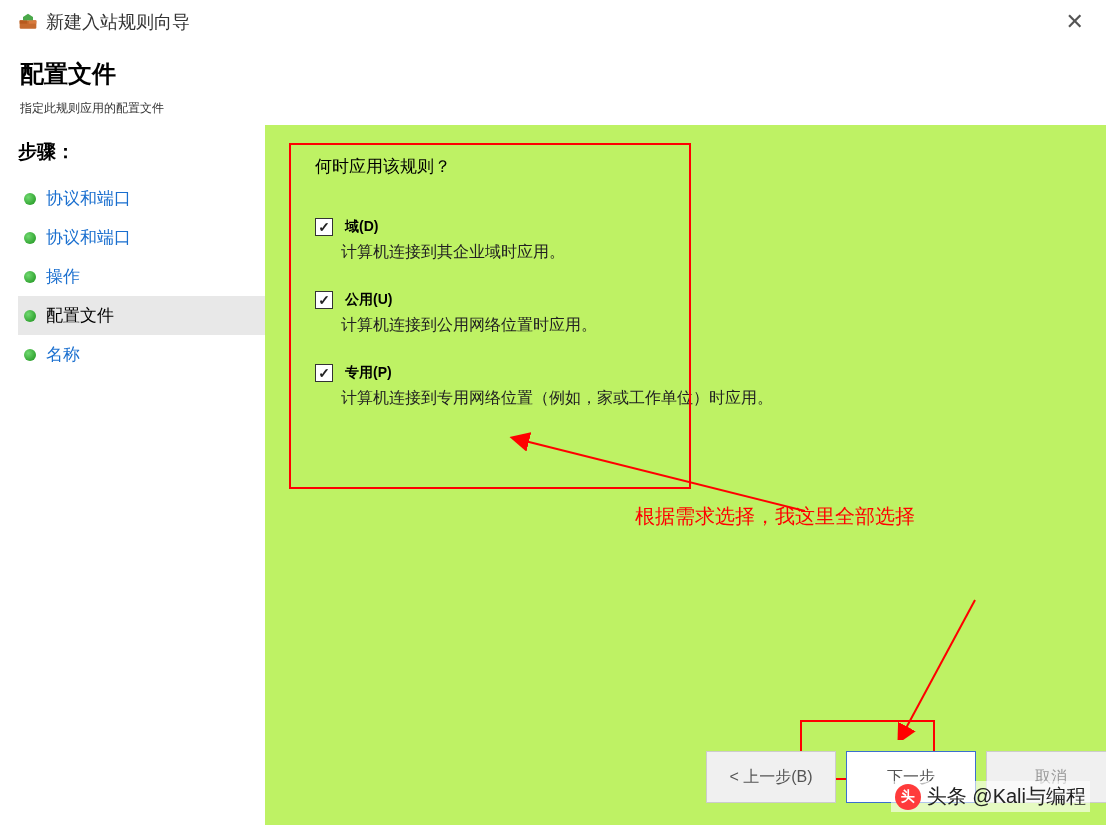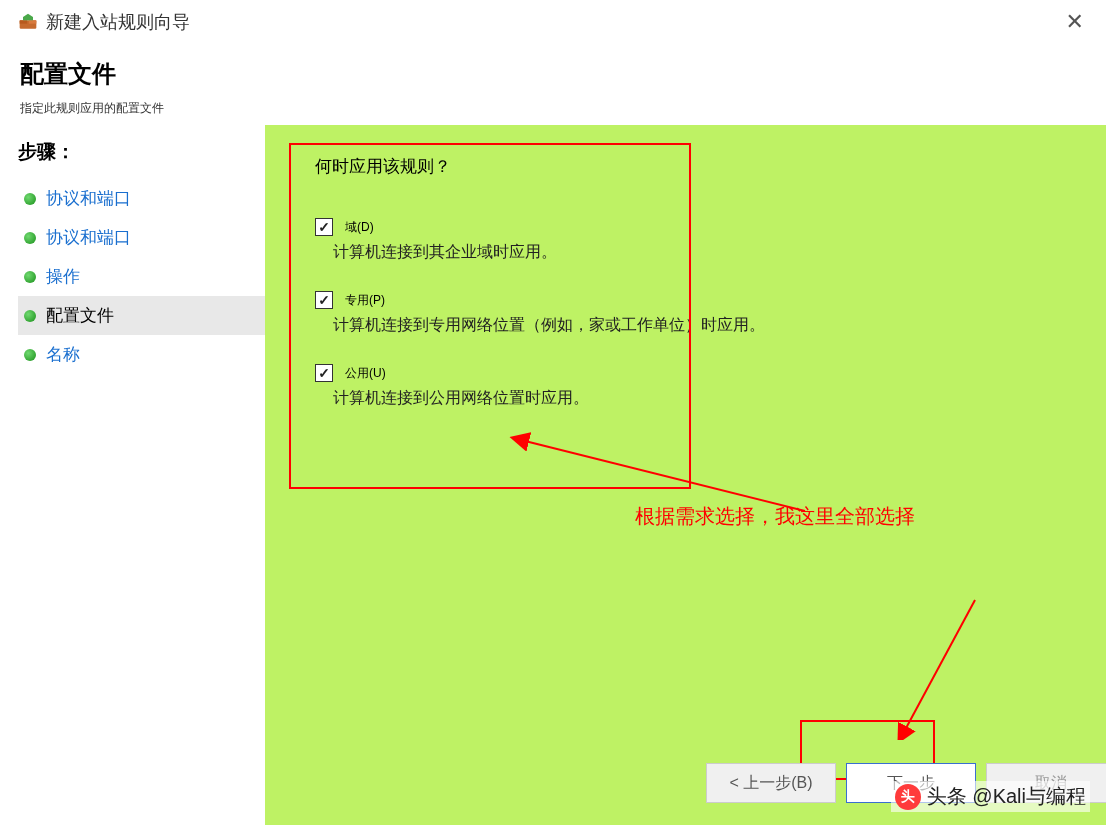--- a/index.html
+++ b/index.html
@@ -112,25 +112,25 @@
     display: inline-flex;
     align-items: center;
     justify-content: center;
     font-size: 14px;
     line-height: 1;
     cursor: pointer;
     background:#fff;
   }
   .chk::after { content: "✓"; color:#222; font-weight:bold; }
   .opt .lbl {
-    font-weight: 400;
-    font-size: 12px;
+    font-weight: 700;
+    font-size: 14px;
   }
   .opt .desc {
-    margin-left: 18px;
+    margin-left: 26px;
     font-size: 16px;
     margin-top: 6px;
     color: #222;
   }
   .redbox1 {
     position: absolute;
     left: 24px; top: 18px;
     width: 402px; height: 346px;
     border: 2px solid #ff0000;
     pointer-events: none;
@@ -162,21 +162,21 @@
   }
   .buttons {
     position: absolute;
     bottom: 22px;
     right: -10px;
     display: flex;
     gap: 10px;
   }
   .btn {
     min-width: 130px;
-    height: 40px;
+    height: 52px;
     background: #f0f0f0;
     border: 1px solid #ccc;
     font-size: 16px;
     color: #555;
     display: flex;
     align-items: center;
     justify-content: center;
     cursor: pointer;
   }
   .btn.primary {
@@ -260,31 +260,31 @@
       <div class="row1">
         <span class="chk"></span>
         <span class="lbl">域(D)</span>
       </div>
       <div class="desc">计算机连接到其企业域时应用。</div>
     </div>
 
     <div class="opt">
       <div class="row1">
         <span class="chk"></span>
+        <span class="lbl">公用(U)</span>
+      </div>
+      <div class="desc">计算机连接到公用网络位置时应用。</div>
+    </div>
+
+    <div class="opt">
+      <div class="row1">
+        <span class="chk"></span>
         <span class="lbl">专用(P)</span>
       </div>
       <div class="desc">计算机连接到专用网络位置（例如，家或工作单位）时应用。</div>
-    </div>
-
-    <div class="opt">
-      <div class="row1">
-        <span class="chk"></span>
-        <span class="lbl">公用(U)</span>
-      </div>
-      <div class="desc">计算机连接到公用网络位置时应用。</div>
     </div>
 
     <div class="redbox1"></div>
 
     <svg class="arrow1" viewBox="0 0 320 90">
       <defs>
         <marker id="ah1" markerWidth="10" markerHeight="10" refX="2" refY="5" orient="auto">
           <path d="M0,0 L10,5 L0,10 Z" fill="#ff0000"></path>
         </marker>
       </defs>

